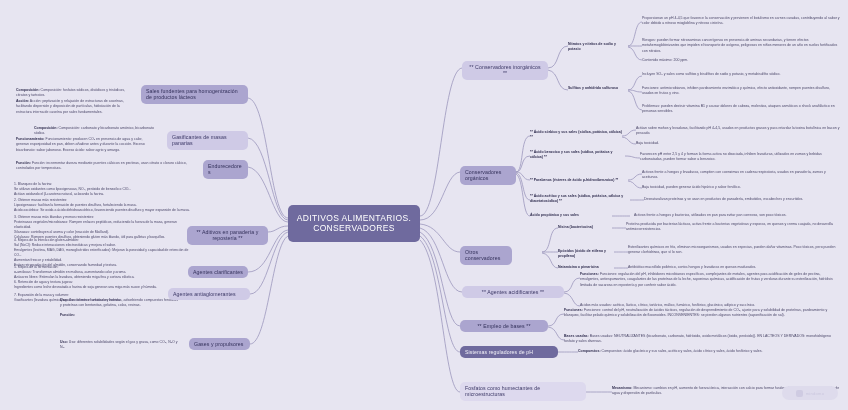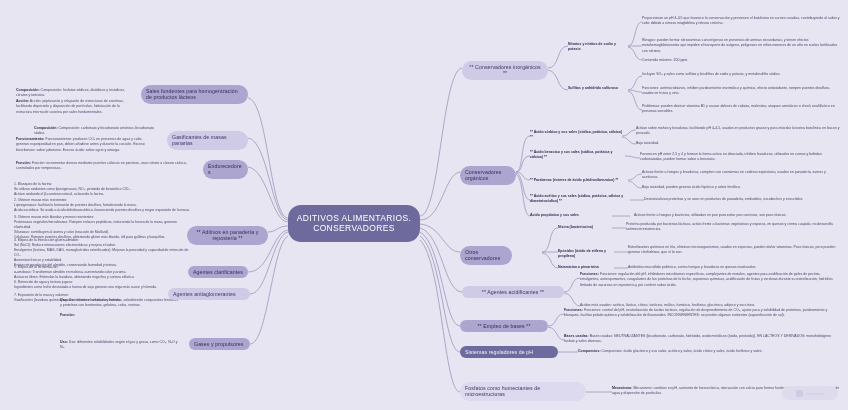--- a/index.html
+++ b/index.html
@@ -10,21 +10,21 @@
     overflow:hidden;
     position:relative;
   }
   #canvas{position:absolute;inset:0;width:848px;height:410px;}
   svg.links{position:absolute;left:0;top:0;width:848px;height:410px;pointer-events:none;}
   svg.links path{fill:none;stroke:#9c97bd;stroke-width:0.8;}
 
   .node{
     position:absolute;
     box-sizing:border-box;
-    border-radius:13px;
+    border-radius:5px;
     line-height:1.22;
     letter-spacing:0.1px;
     word-wrap:break-word;
   }
   .node.root{
     background:#6f6a9e;color:#ffffff;
     font-size:8.5px;text-align:center;
     padding:8px 6px;letter-spacing:0.35px;
   }
   .node.dark{

